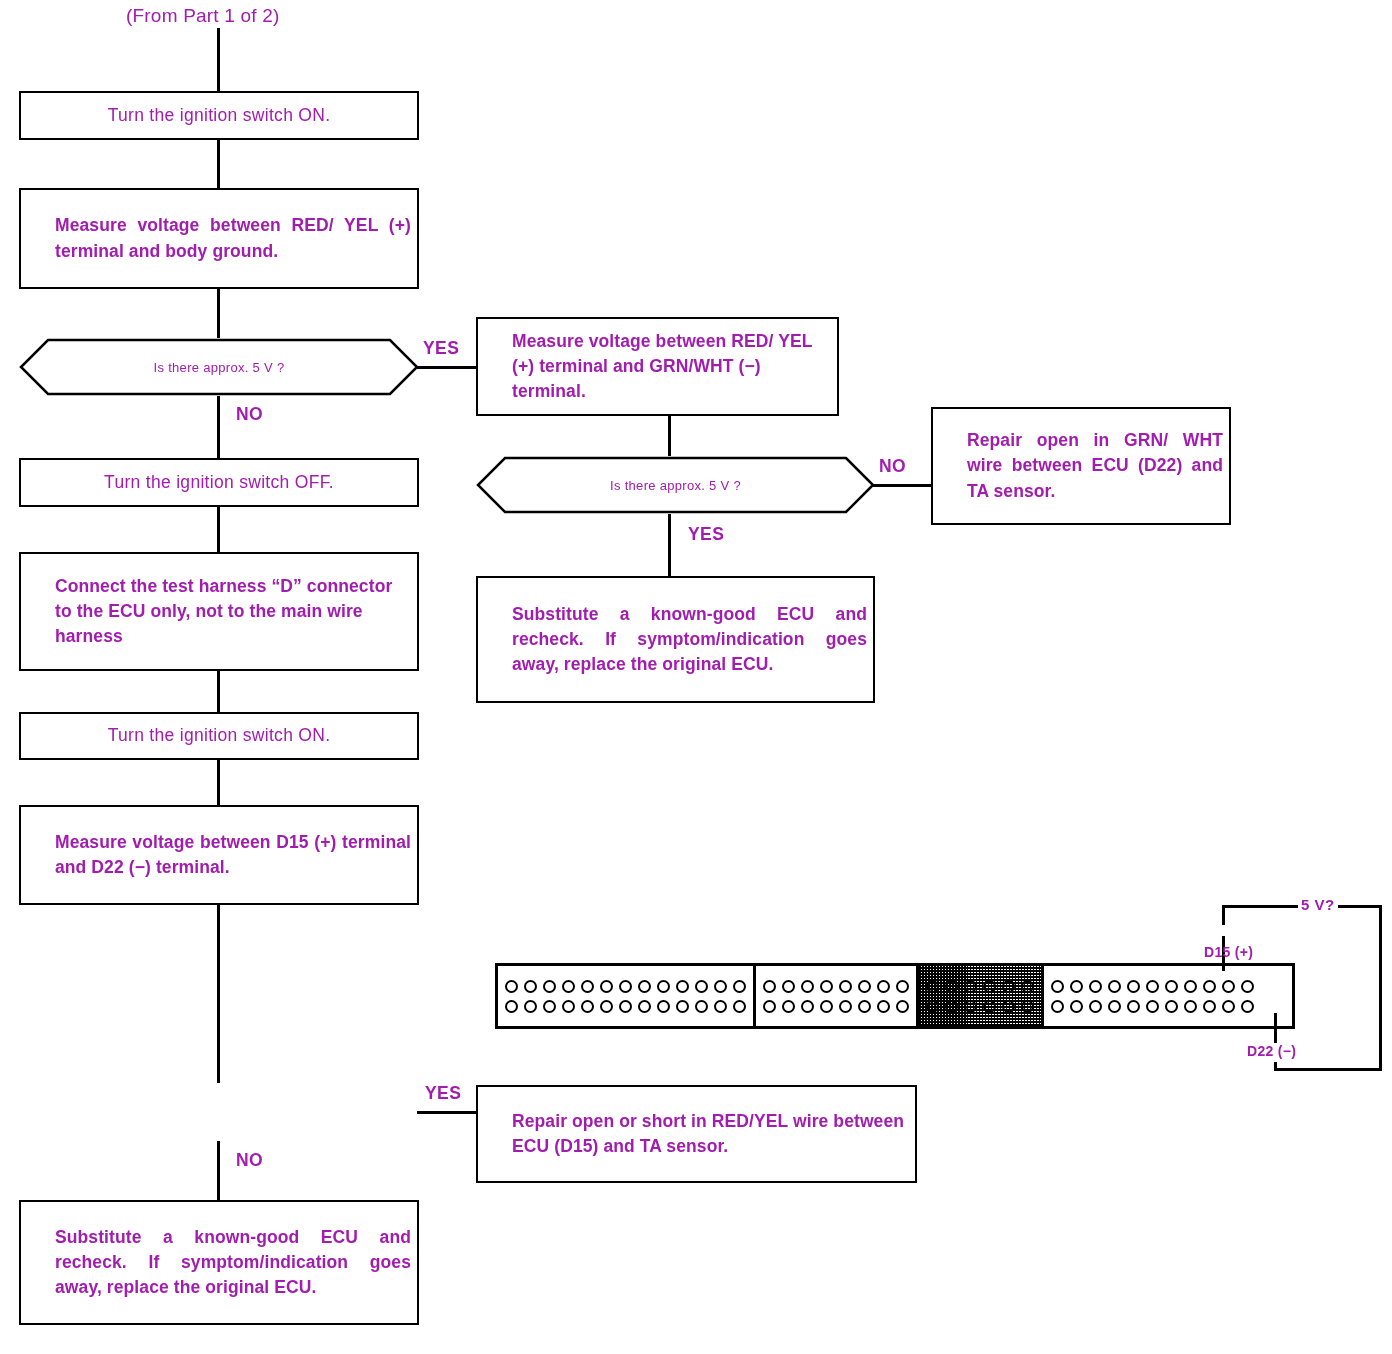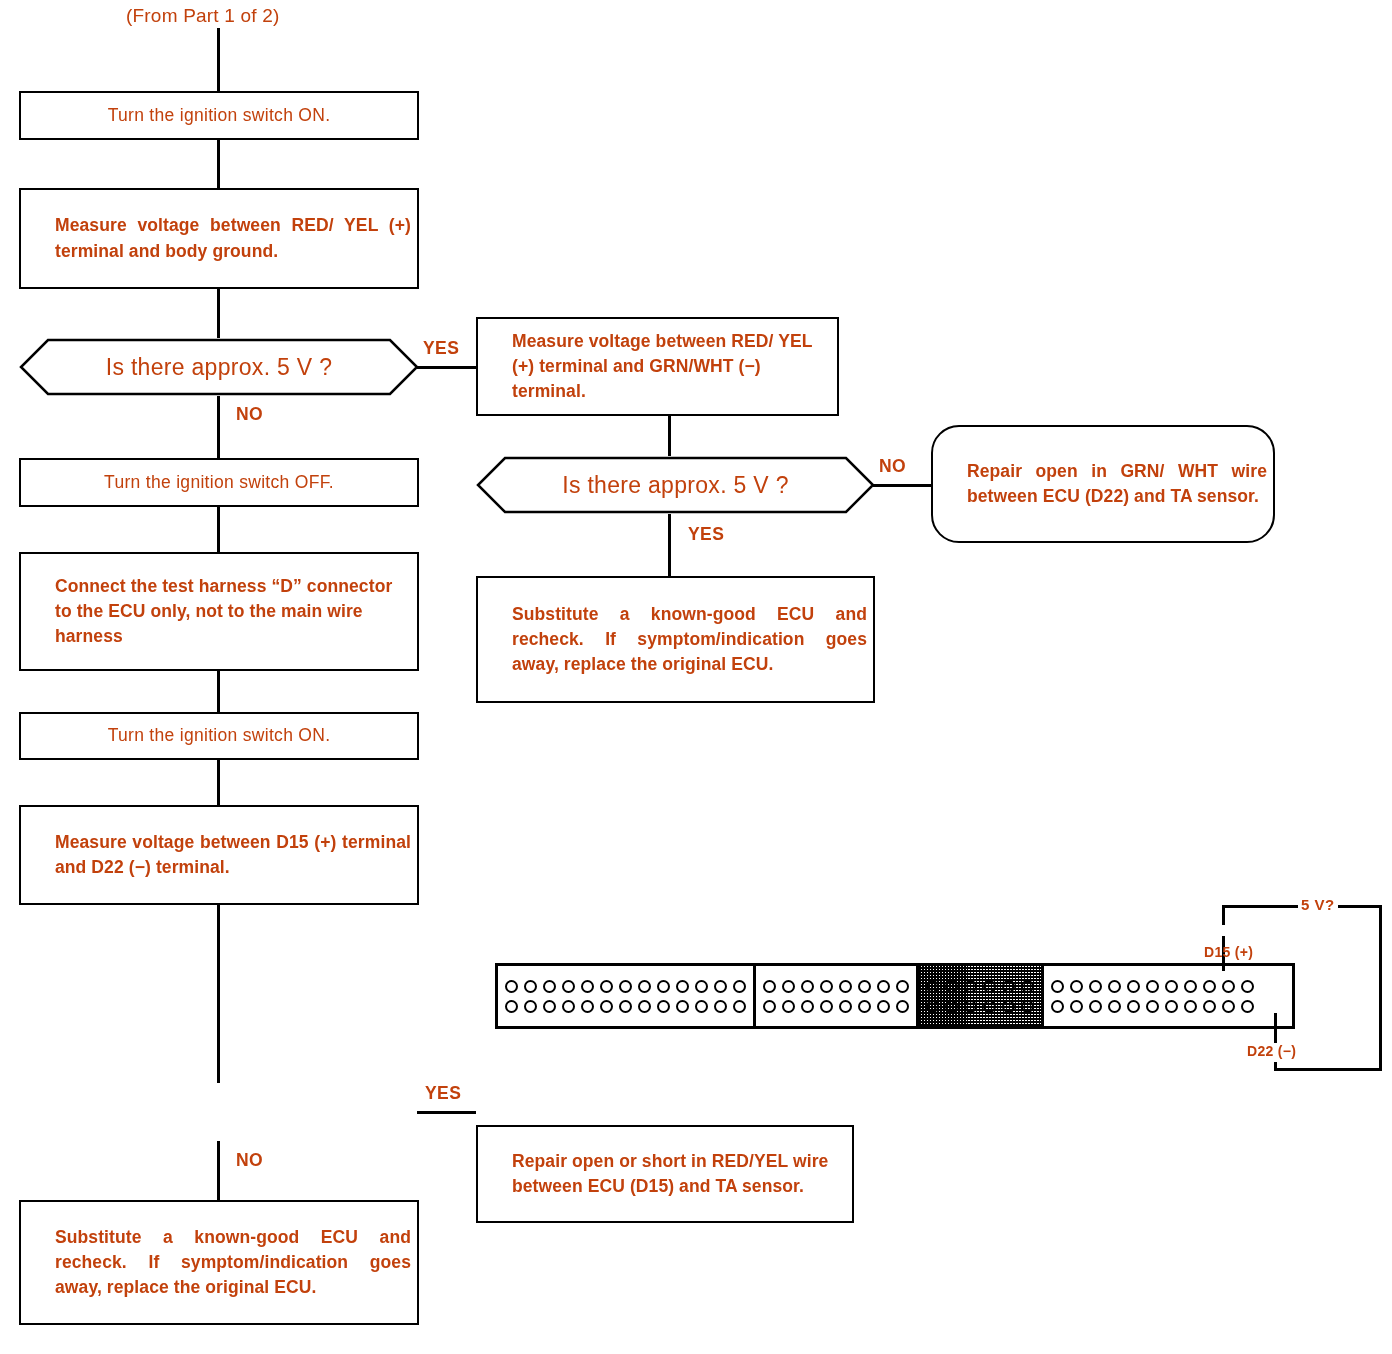--- a/index.html
+++ b/index.html
@@ -7,21 +7,21 @@
     margin: 0;
     padding: 0;
     background: #ffffff;
   }
   #sheet {
     position: relative;
     width: 1392px;
     height: 1354px;
     background: #ffffff;
     font-family: "Liberation Sans", sans-serif;
-    color: #c2410c;
+    color: #a21caf;
     overflow: hidden;
   }
 
   
   .hdr {
     position: absolute;
     font-size: 19px;
     font-weight: 400;
     letter-spacing: 0.2px;
     white-space: nowrap;
@@ -62,21 +62,21 @@
   .hex {
     position: absolute;
   }
   .hex svg { display: block; }
   .hex .hextxt {
     position: absolute;
     left: 0; right: 0; top: 0; bottom: 0;
     display: flex;
     align-items: center;
     justify-content: center;
-    font-size: 23px;
+    font-size: 13px;
     font-weight: 400;
     letter-spacing: 0.3px;
   }
 
   
   .ln {
     position: absolute;
     background: #000;
   }
   .lnv { width: 2.5px; }
@@ -192,21 +192,21 @@
     </svg>
     <div class="hextxt">Is there approx. 5 V ?</div>
   </div>
 
   <div class="ln lnh" style="left:873px; top:484px; width:58px;"></div>
   <div class="blabel" style="left:879px; top:456px;">NO</div>
 
   <div class="ln lnv" style="left:668px; top:514px; height:62px;"></div>
   <div class="blabel" style="left:688px; top:524px;">YES</div>
 
-  <div class="box" style="left:931px; top:425px; width:344px; height:118px;border-radius:28px;">
+  <div class="box" style="left:931px; top:407px; width:300px; height:118px;">
     <div class="txt just">Repair open in GRN/ WHT wire between ECU (D22) and TA sensor.</div>
   </div>
 
   <div class="box" style="left:476px; top:576px; width:399px; height:127px;">
     <div class="txt just">Substitute a known-good ECU and recheck. If symptom/indication goes away, replace the original ECU.</div>
   </div>
 
   <div class="box thin center" style="left:19px; top:458px; width:400px; height:49px;">
     <div class="txt">Turn the ignition switch OFF.</div>
   </div>
@@ -227,21 +227,21 @@
   </div>
   <div class="ln lnv" style="left:217px; top:905px; height:178px;"></div>
 
 
   <div class="ln lnh" style="left:417px; top:1111px; width:59px;"></div>
   <div class="blabel" style="left:425px; top:1083px;">YES</div>
 
   <div class="ln lnv" style="left:217px; top:1141px; height:59px;"></div>
   <div class="blabel" style="left:236px; top:1150px;">NO</div>
 
-  <div class="box" style="left:476px; top:1085px; width:378px; height:98px;margin-top:40px;">
+  <div class="box" style="left:476px; top:1085px; width:441px; height:98px;">
     <div class="txt">Repair open or short in RED/YEL wire between ECU (D15) and TA sensor.</div>
   </div>
 
   <div class="box" style="left:19px; top:1200px; width:400px; height:125px;">
     <div class="txt just">Substitute a known-good ECU and recheck. If symptom/indication goes away, replace the original ECU.</div>
   </div>
 
   <div id="connector" style="left:495px; top:963px; width:800px; height:66px;">
       <div class="cseg">
         <div class="crow">

